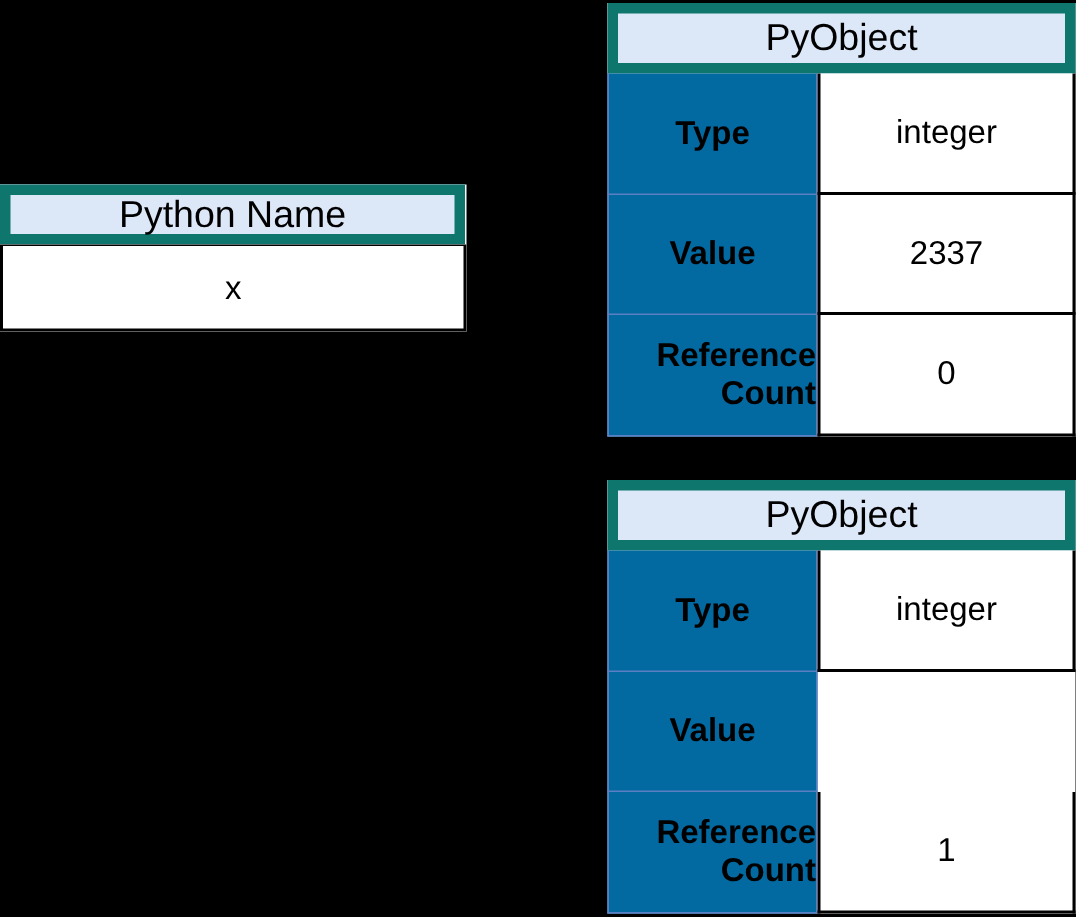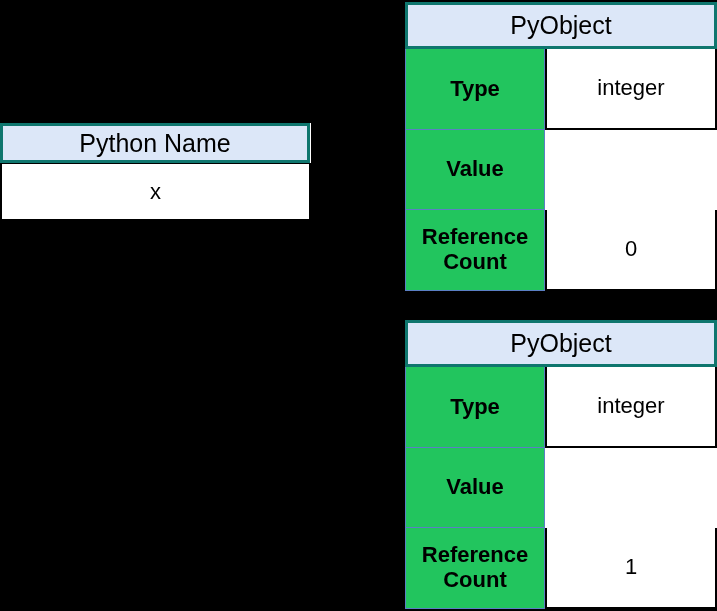--- a/index.html
+++ b/index.html
@@ -20,48 +20,48 @@
   .diagram-table {
     position: absolute;
     box-sizing: border-box;
     border-collapse: collapse;
     background: #ffffff;
   }
 
   .tbl-header {
     box-sizing: border-box;
     background: #dce7f8;
-    border: 3px solid #0f766e;
+    border: 7px solid #0f766e;
     text-align: center;
     font-size: 25px;
     line-height: 1;
     display: flex;
     align-items: center;
     justify-content: center;
     color: #000000;
   }
 
   .tbl-row {
     display: flex;
     box-sizing: border-box;
     width: 100%;
   }
 
   .cell-label {
     box-sizing: border-box;
-    background: #22c55e;
+    background: #0369a1;
     border: 1px solid #5b7fc4;
     border-top: none;
     font-weight: bold;
     font-size: 22px;
     line-height: 1.12;
     display: flex;
     align-items: center;
     justify-content: center;
-    text-align: center;
+    text-align: right;
     color: #000000;
   }
 
   .cell-value {
     box-sizing: border-box;
     background: #ffffff;
     border: 2px solid #000000;
     border-top: none;
     font-size: 22px;
     line-height: 1.12;
@@ -130,20 +130,21 @@
 <div class="diagram-table pyobject-table" id="pyobject-table-0">
   <div class="tbl-header">PyObject</div>
 
   <div class="tbl-row row-type">
     <div class="cell-label">Type</div>
     <div class="cell-value">integer</div>
   </div>
 
   <div class="tbl-row row-value">
     <div class="cell-label">Value</div>
+    <div class="cell-value">2337</div>
   </div>
 
   <div class="tbl-row row-refcount">
     <div class="cell-label">Reference Count</div>
     <div class="cell-value">0</div>
   </div>
 </div>
 
 <div class="diagram-table pyobject-table" id="pyobject-table-1">
   <div class="tbl-header">PyObject</div>

